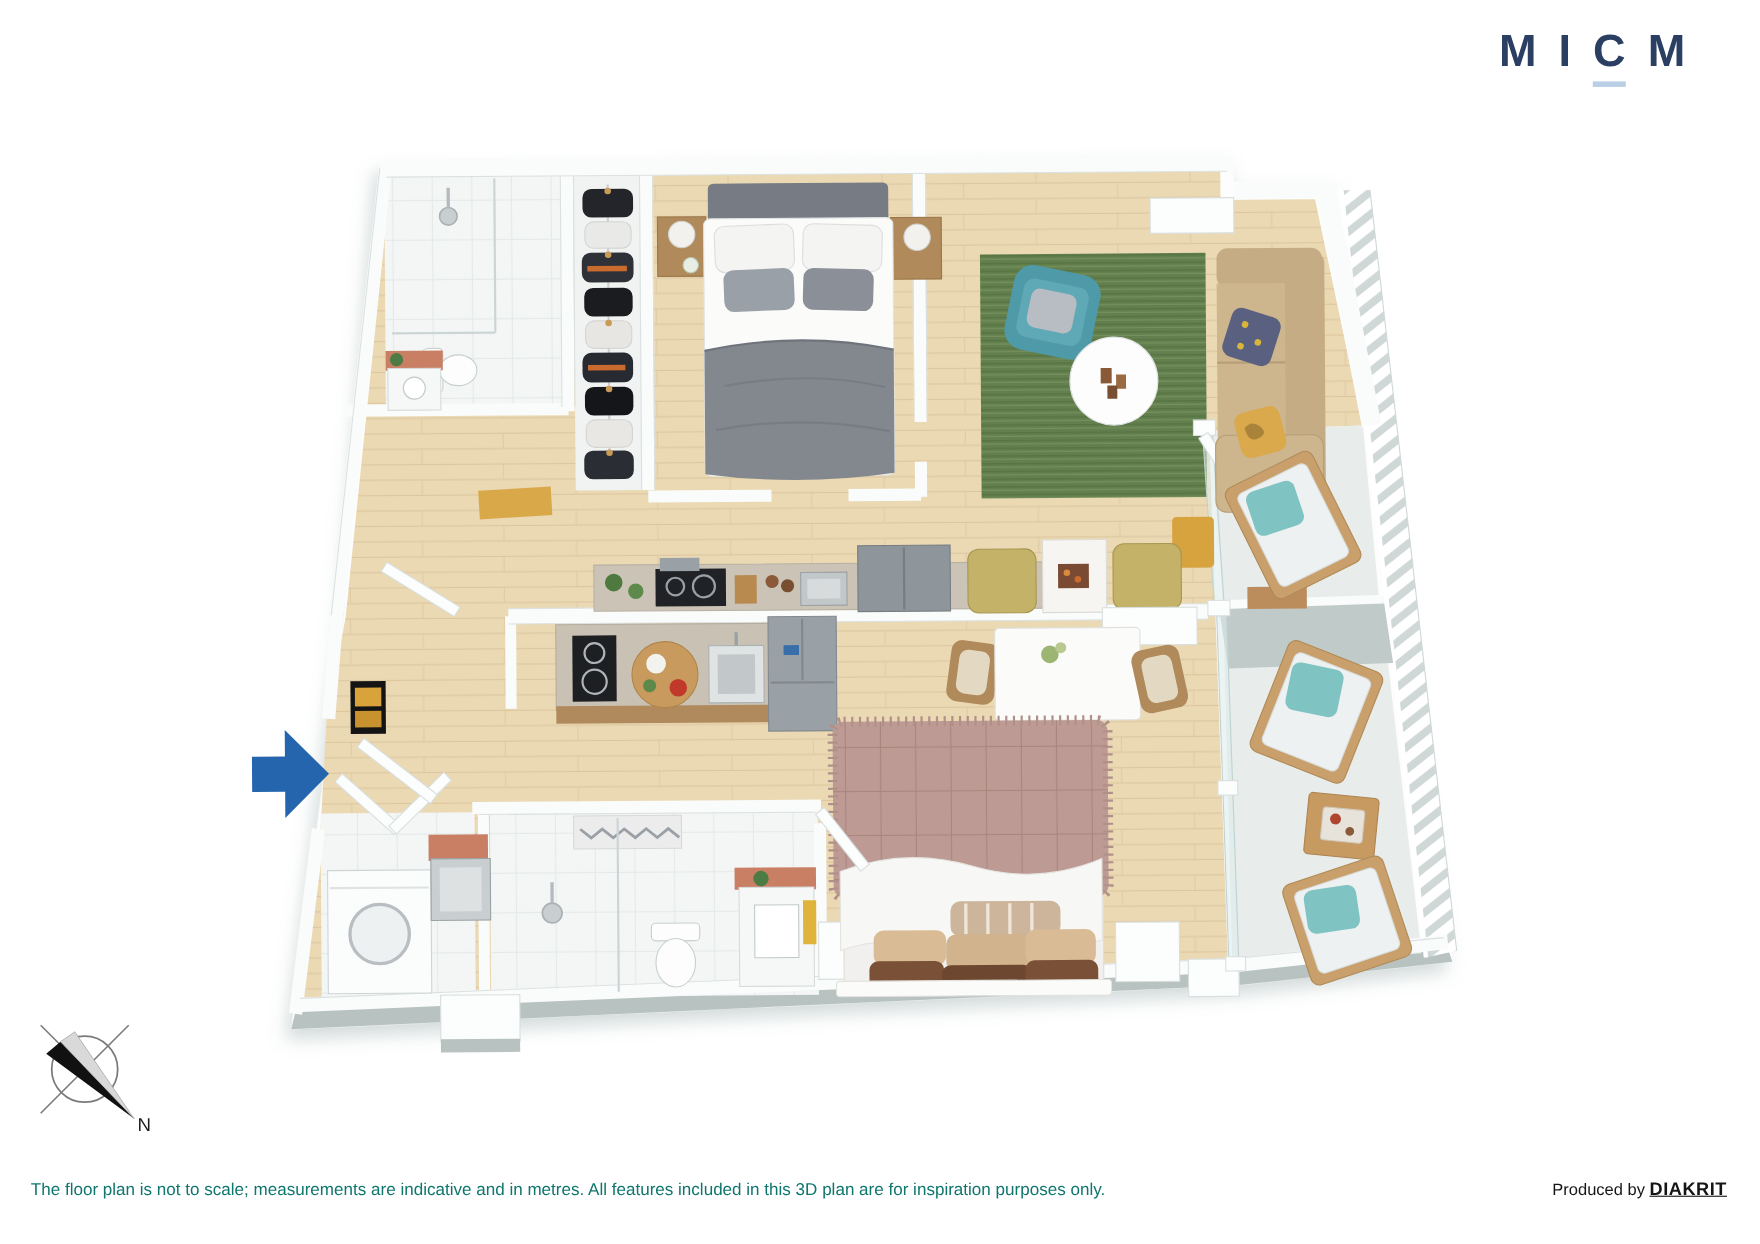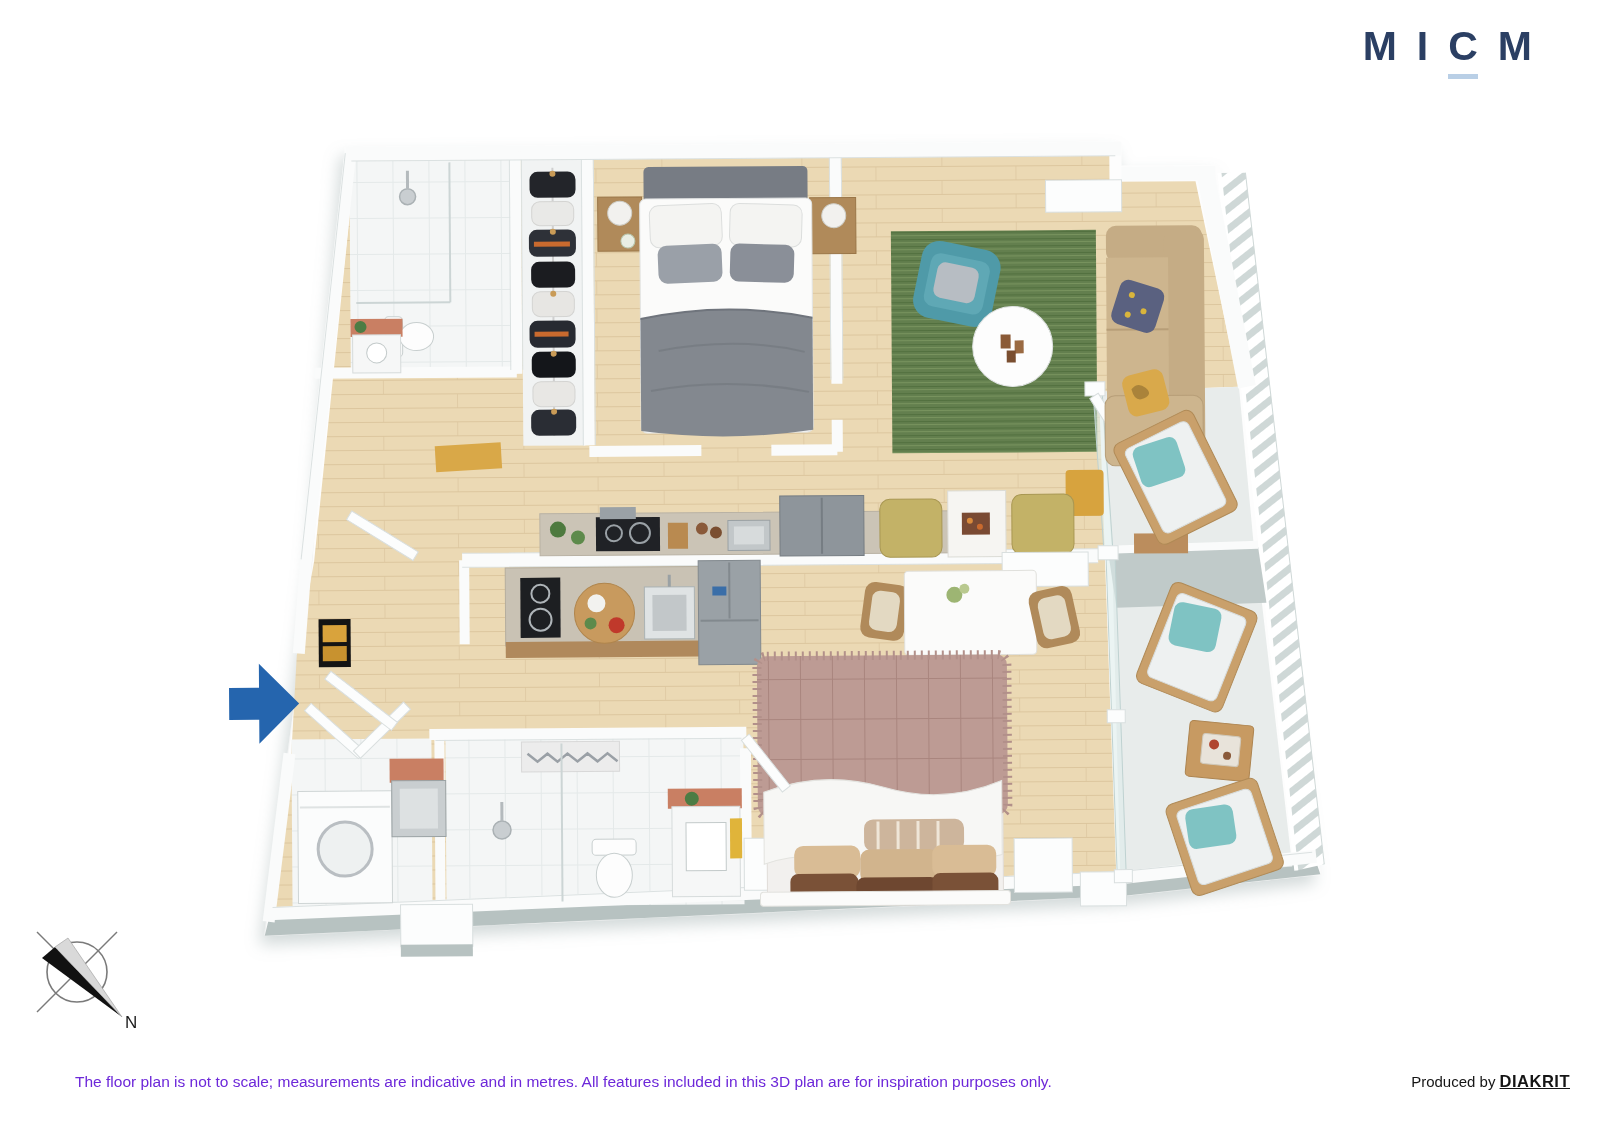--- a/index.html
+++ b/index.html
@@ -6,21 +6,21 @@
   .page{position:relative;width:1600px;height:1131px;background:#ffffff;overflow:hidden;
         font-family:"Liberation Sans", sans-serif;}
   
   .logo{position:absolute;top:26px;right:58px;display:flex;align-items:flex-start;
         color:#2b3f63;font-weight:700;font-size:41px;letter-spacing:0;line-height:1;}
   .logo span{display:inline-block;margin:0 10px;}
   .logo .c-underline{border-bottom:5px solid #b9cfe6;padding-bottom:7px;}
   
   .compass{position:absolute;left:22px;top:922px;width:130px;height:110px;}
   
-  .footer{position:absolute;left:28px;bottom:38px;color:#6d28d9;font-size:15.5px;line-height:23px;margin-left:47px;}
+  .footer{position:absolute;left:28px;bottom:38px;color:#0f766e;font-size:15.5px;line-height:23px;}
   .producedby{position:absolute;right:30px;bottom:40px;color:#151515;font-size:15px;}
   .producedby b{font-size:16.5px;letter-spacing:0.5px;text-decoration:underline;}
   
   .plan{position:absolute;left:0;top:0;width:1600px;height:1131px;}
   .wall{stroke:#fafbfb;fill:none;stroke-linecap:butt;}
   .walledge{stroke:#dbe1e1;stroke-width:1;fill:none;}
   .glass{fill:#ddeceb;fill-opacity:.55;stroke:#bfd2d1;stroke-width:1;}
   .whitebox{fill:#fcfdfd;stroke:#d9dfdf;stroke-width:1;}
 </style>
 </head>

